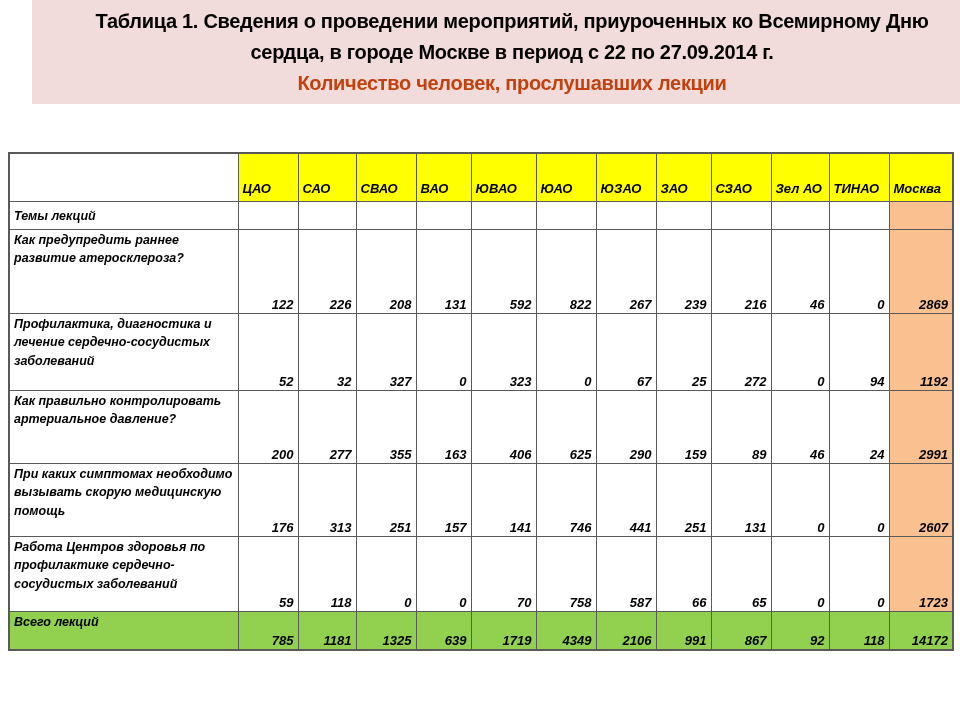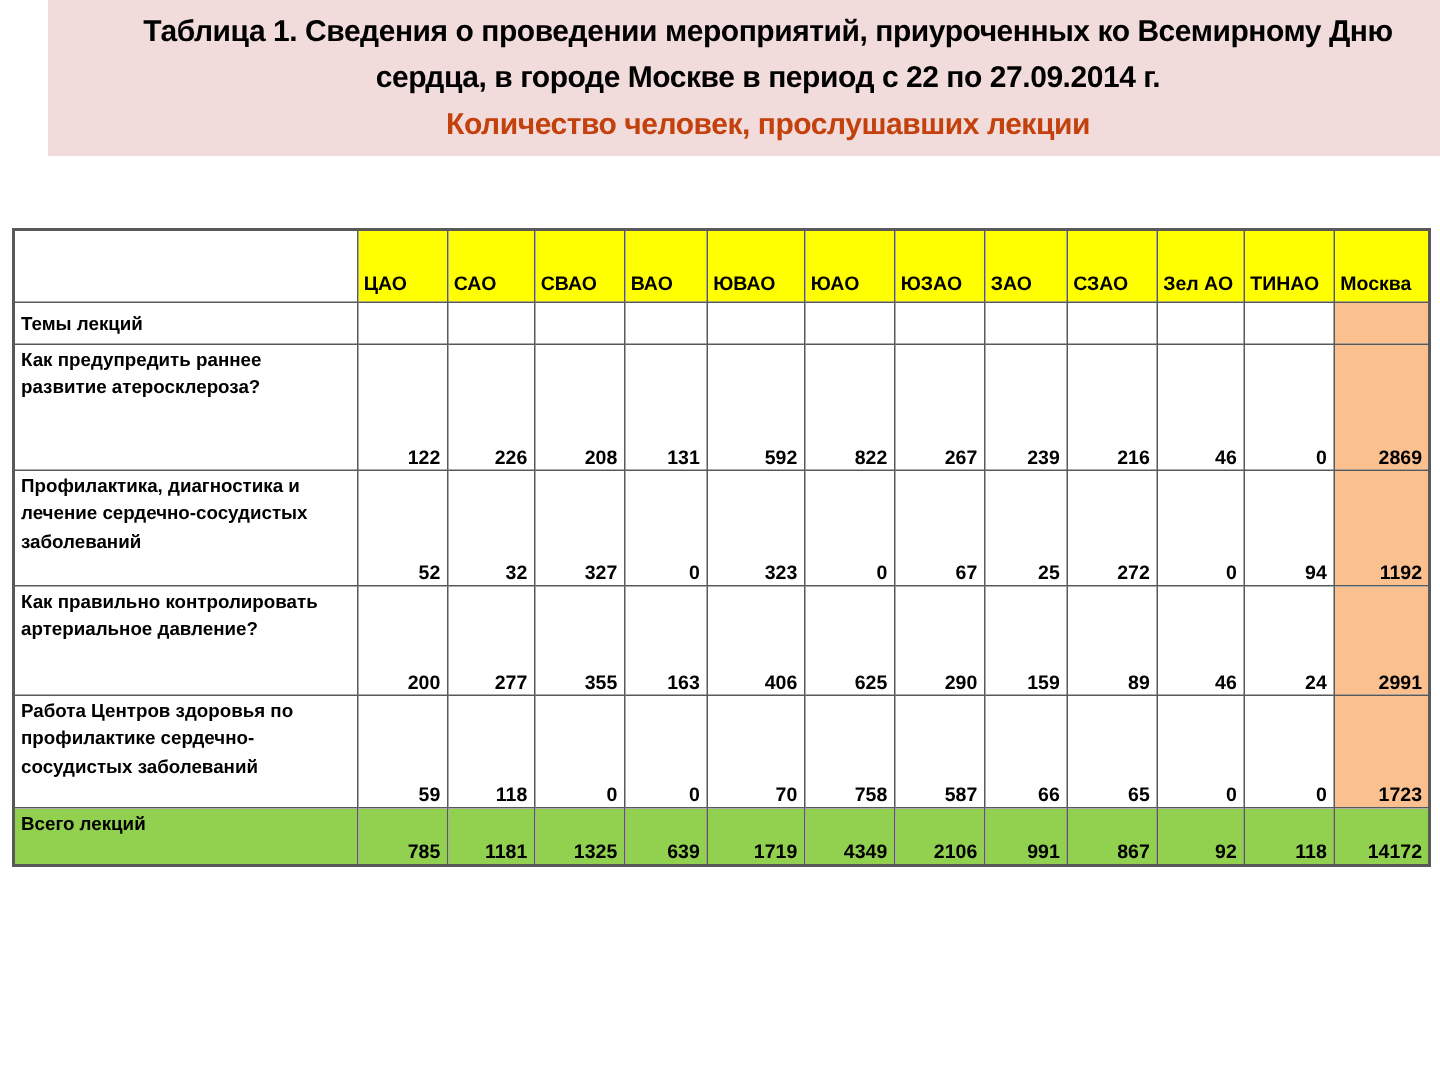--- a/index.html
+++ b/index.html
@@ -19,20 +19,21 @@
     line-height:31px;letter-spacing:-0.3px;
   }
   .subtitle{
     width:900px;font-size:20px;font-weight:bold;color:#c2410c;
     line-height:31px;letter-spacing:-0.3px;
   }
   table.grid{
     position:absolute;left:8px;top:152px;width:944px;
     border-collapse:collapse;table-layout:fixed;
     border:2px solid #595959;
+    font-style:italic;
   }
   table.grid td, table.grid th{
     border:1px solid #595959;
     padding:1px 4px;
     font-weight:bold;color:#000;overflow:hidden;
   }
   tr.head{height:48px;}
   tr.head th{
     background:#ffff00;text-align:left;vertical-align:bottom;
     font-size:13px;padding-bottom:5px;
@@ -158,20 +159,35 @@
       <td class="val">406</td>
       <td class="val">625</td>
       <td class="val">290</td>
       <td class="val">159</td>
       <td class="val">89</td>
       <td class="val">46</td>
       <td class="val">24</td>
       <td class="val moscow">2991</td>
     </tr>
 
+    <tr class="r5">
+      <td class="lbl">При каких симптомах необходимо вызывать скорую медицинскую помощь</td>
+      <td class="val">176</td>
+      <td class="val">313</td>
+      <td class="val">251</td>
+      <td class="val">157</td>
+      <td class="val">141</td>
+      <td class="val">746</td>
+      <td class="val">441</td>
+      <td class="val">251</td>
+      <td class="val">131</td>
+      <td class="val">0</td>
+      <td class="val">0</td>
+      <td class="val moscow">2607</td>
+    </tr>
 
     <tr class="r6">
       <td class="lbl">Работа Центров здоровья по профилактике сердечно-сосудистых заболеваний</td>
       <td class="val">59</td>
       <td class="val">118</td>
       <td class="val">0</td>
       <td class="val">0</td>
       <td class="val">70</td>
       <td class="val">758</td>
       <td class="val">587</td>

